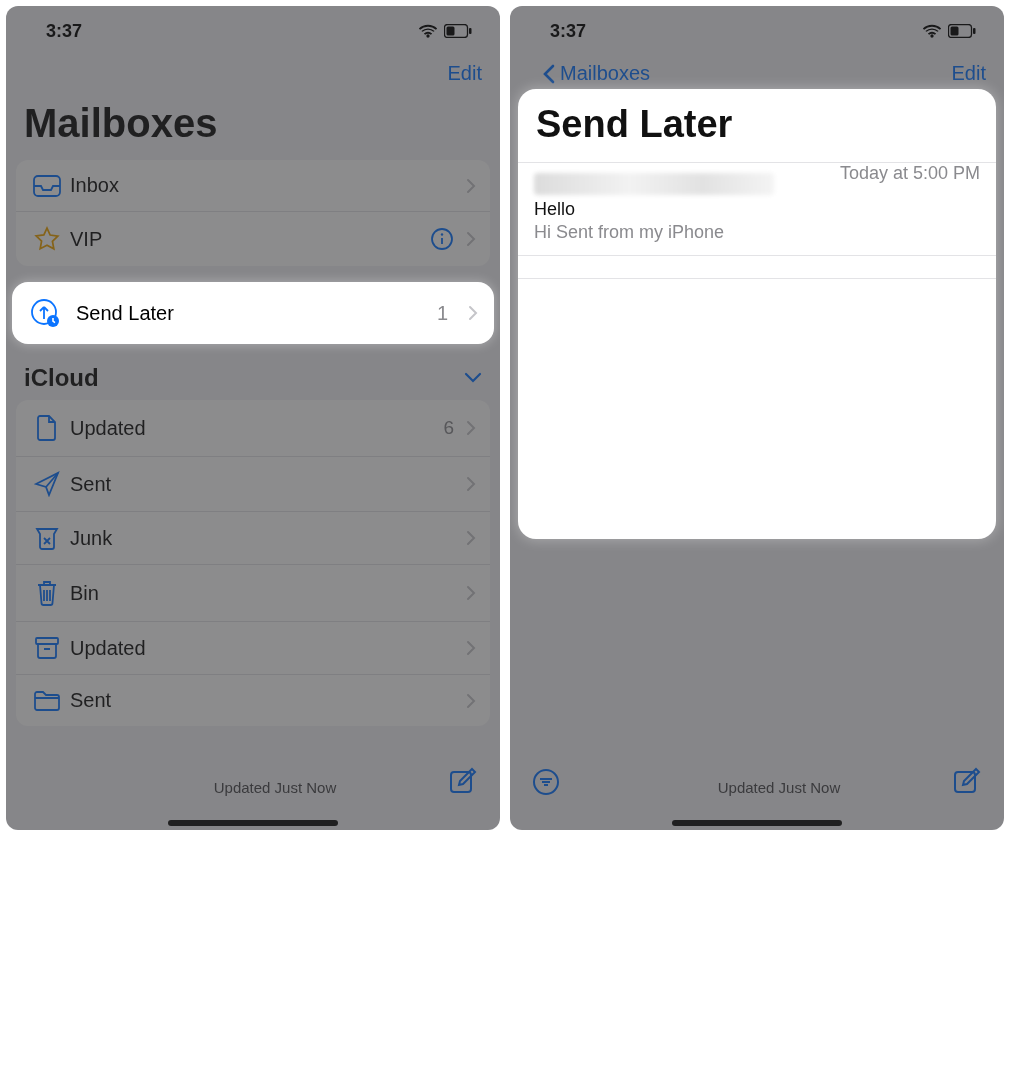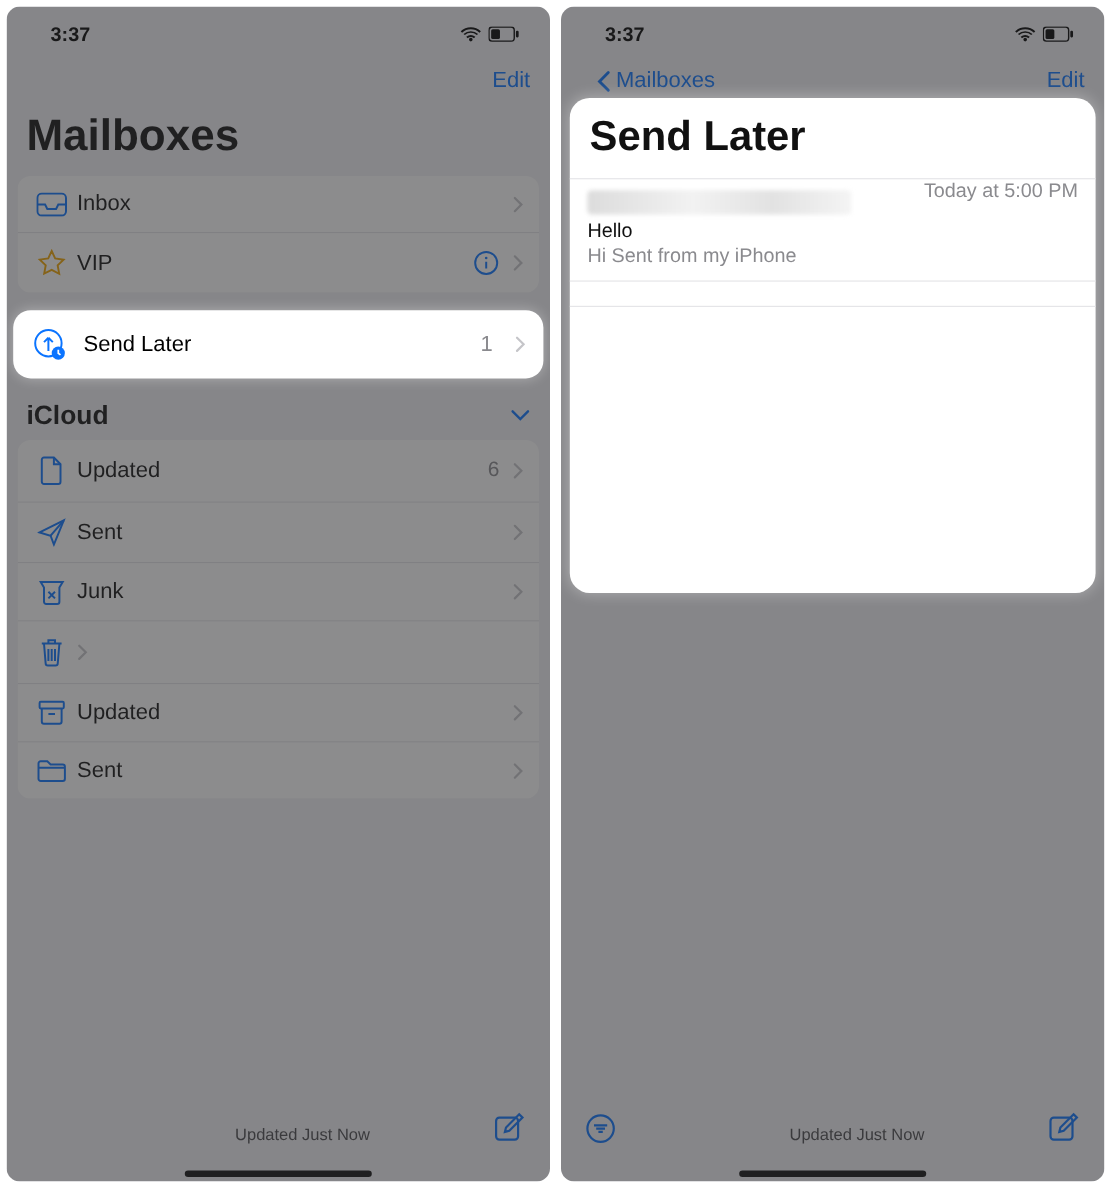--- a/index.html
+++ b/index.html
@@ -6,21 +6,21 @@
   body {
     font-family: -apple-system, BlinkMacSystemFont, "Helvetica Neue", Arial, sans-serif;
     background: #fff;
     width: 1010px;
     height: 1080px;
     position: relative;
   }
   .phone {
     position: absolute;
     width: 494px;
-    height: 1068px;
+    height: 824px;
     top: 6px;
     border-radius: 12px;
     overflow: hidden;
     background: #f2f2f6;
   }
   .phone-left { left: 6px; }
   .phone-right { left: 510px; }
   .dim-overlay {
     position: absolute;
     inset: 0;
@@ -265,20 +265,21 @@
           </svg>
       </span>
     </div>
     <div class="row">
       <span class="icon-slot">
         <svg width="24" height="28" viewBox="0 0 24 28" fill="none" stroke="currentColor" stroke-width="1.8">
             <path d="M3 6h18M9 6V3h6v3M5 6l1.5 18a2 2 0 002 2h7a2 2 0 002-2L19 6"></path>
             <path d="M9 11v11M12 11v11M15 11v11"></path>
           </svg>
       </span>
+      <span class="label">Bin</span>
       <span class="chev">
         <svg width="10" height="16" viewBox="0 0 10 16">
             <path d="M2 2l6 6-6 6" fill="none" stroke="currentColor" stroke-width="2" stroke-linecap="round"></path>
           </svg>
       </span>
     </div>
     <div class="row">
       <span class="icon-slot">
         <svg width="26" height="24" viewBox="0 0 26 24" fill="none" stroke="currentColor" stroke-width="1.8">
             <rect x="2" y="2" width="22" height="6" rx="1"></rect>

